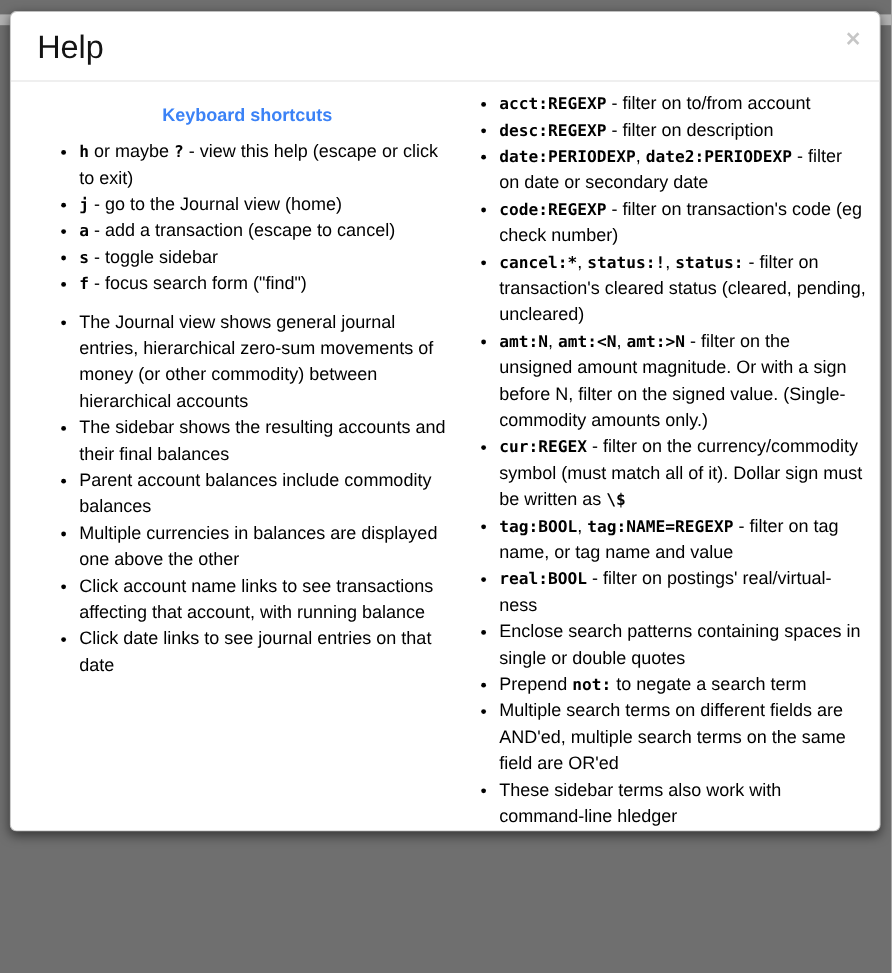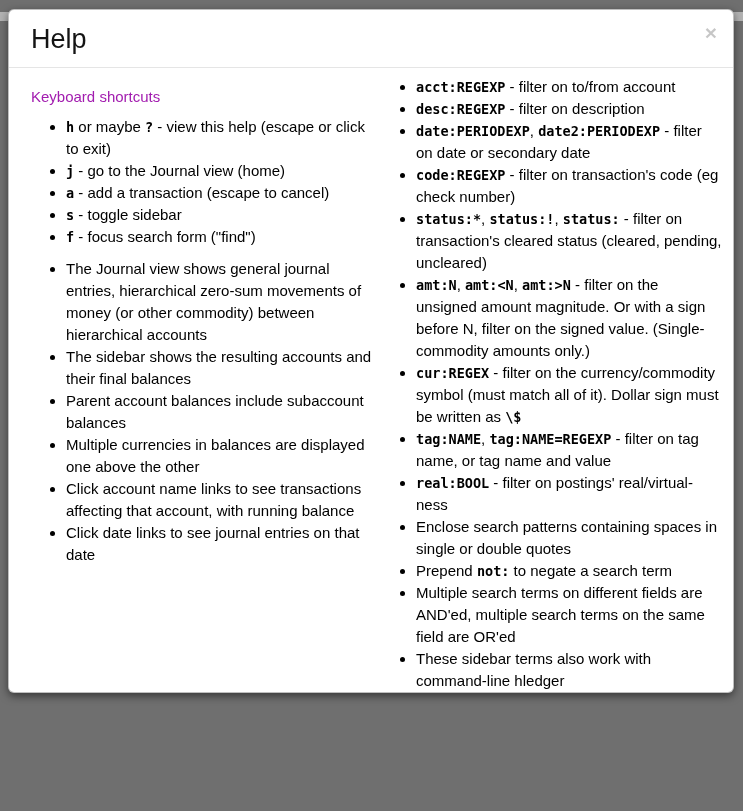--- a/index.html
+++ b/index.html
@@ -51,22 +51,23 @@
     font-family:"Liberation Sans", sans-serif;
   }
   .modal-body{
     display:flex;
     padding:8px 12px 0 22px;
     color:#000;
   }
   .col-left{width:350px;flex:none;}
   .col-right{width:341px;flex:none;}
   .section-heading{
-    font-size:15px;font-weight:normal;color:#a21caf;
+    font-size:15px;font-weight:bold;color:#3b82f6;
     margin:12px 0 11px 0;
+    text-align:center;
   }
   ul.help-list{
     margin:0 0 10px 0;
     padding:0 0 0 35px;
     font-size:15px;
     line-height:22px;
   }
   ul.help-list li{margin:0;}
   code{
     font-family:"DejaVu Sans Mono", monospace;
@@ -102,39 +103,39 @@
             <li><code>j</code> - go to the Journal view (home)</li>
             <li><code>a</code> - add a transaction (escape to cancel)</li>
             <li><code>s</code> - toggle sidebar</li>
             <li><code>f</code> - focus search form ("find")</li>
           </ul>
       </div>
       <div>
         <ul class="help-list">
             <li>The Journal view shows general journal entries, hierarchical zero-sum movements of money (or other commodity) between hierarchical accounts</li>
             <li>The sidebar shows the resulting accounts and their final balances</li>
-            <li>Parent account balances include subaccount balances</li>
+            <li>Parent account balances include commodity balances</li>
             <li>Multiple currencies in balances are displayed one above the other</li>
             <li>Click account name links to see transactions affecting that account, with running balance</li>
             <li>Click date links to see journal entries on that date</li>
           </ul>
       </div>
     </div>
 
     <div class="col-right">
       <div>
         <ul class="help-list">
             <li><code>acct:REGEXP</code> - filter on to/from account</li>
             <li><code>desc:REGEXP</code> - filter on description</li>
             <li><code>date:PERIODEXP</code>, <code>date2:PERIODEXP</code> - filter on date or secondary date</li>
             <li><code>code:REGEXP</code> - filter on transaction's code (eg check number)</li>
-            <li><code>status:*</code>, <code>status:!</code>, <code>status:</code> - filter on transaction's cleared status (cleared, pending, uncleared)</li>
+            <li><code>cancel:*</code>, <code>status:!</code>, <code>status:</code> - filter on transaction's cleared status (cleared, pending, uncleared)</li>
             <li><code>amt:N</code>, <code>amt:&lt;N</code>, <code>amt:&gt;N</code> - filter on the unsigned amount magnitude. Or with a sign before N, filter on the signed value. (Single-commodity amounts only.)</li>
             <li><code>cur:REGEX</code> - filter on the currency/commodity symbol (must match all of it). Dollar sign must be written as <code>\$</code></li>
-            <li><code>tag:NAME</code>, <code>tag:NAME=REGEXP</code> - filter on tag name, or tag name and value</li>
+            <li><code>tag:BOOL</code>, <code>tag:NAME=REGEXP</code> - filter on tag name, or tag name and value</li>
             <li><code>real:BOOL</code> - filter on postings' real/virtual-ness</li>
             <li>Enclose search patterns containing spaces in single or double quotes</li>
             <li>Prepend <code>not:</code> to negate a search term</li>
             <li>Multiple search terms on different fields are AND'ed, multiple search terms on the same field are OR'ed</li>
             <li>These sidebar terms also work with command-line hledger</li>
           </ul>
       </div>
     </div>
 
   </div>

